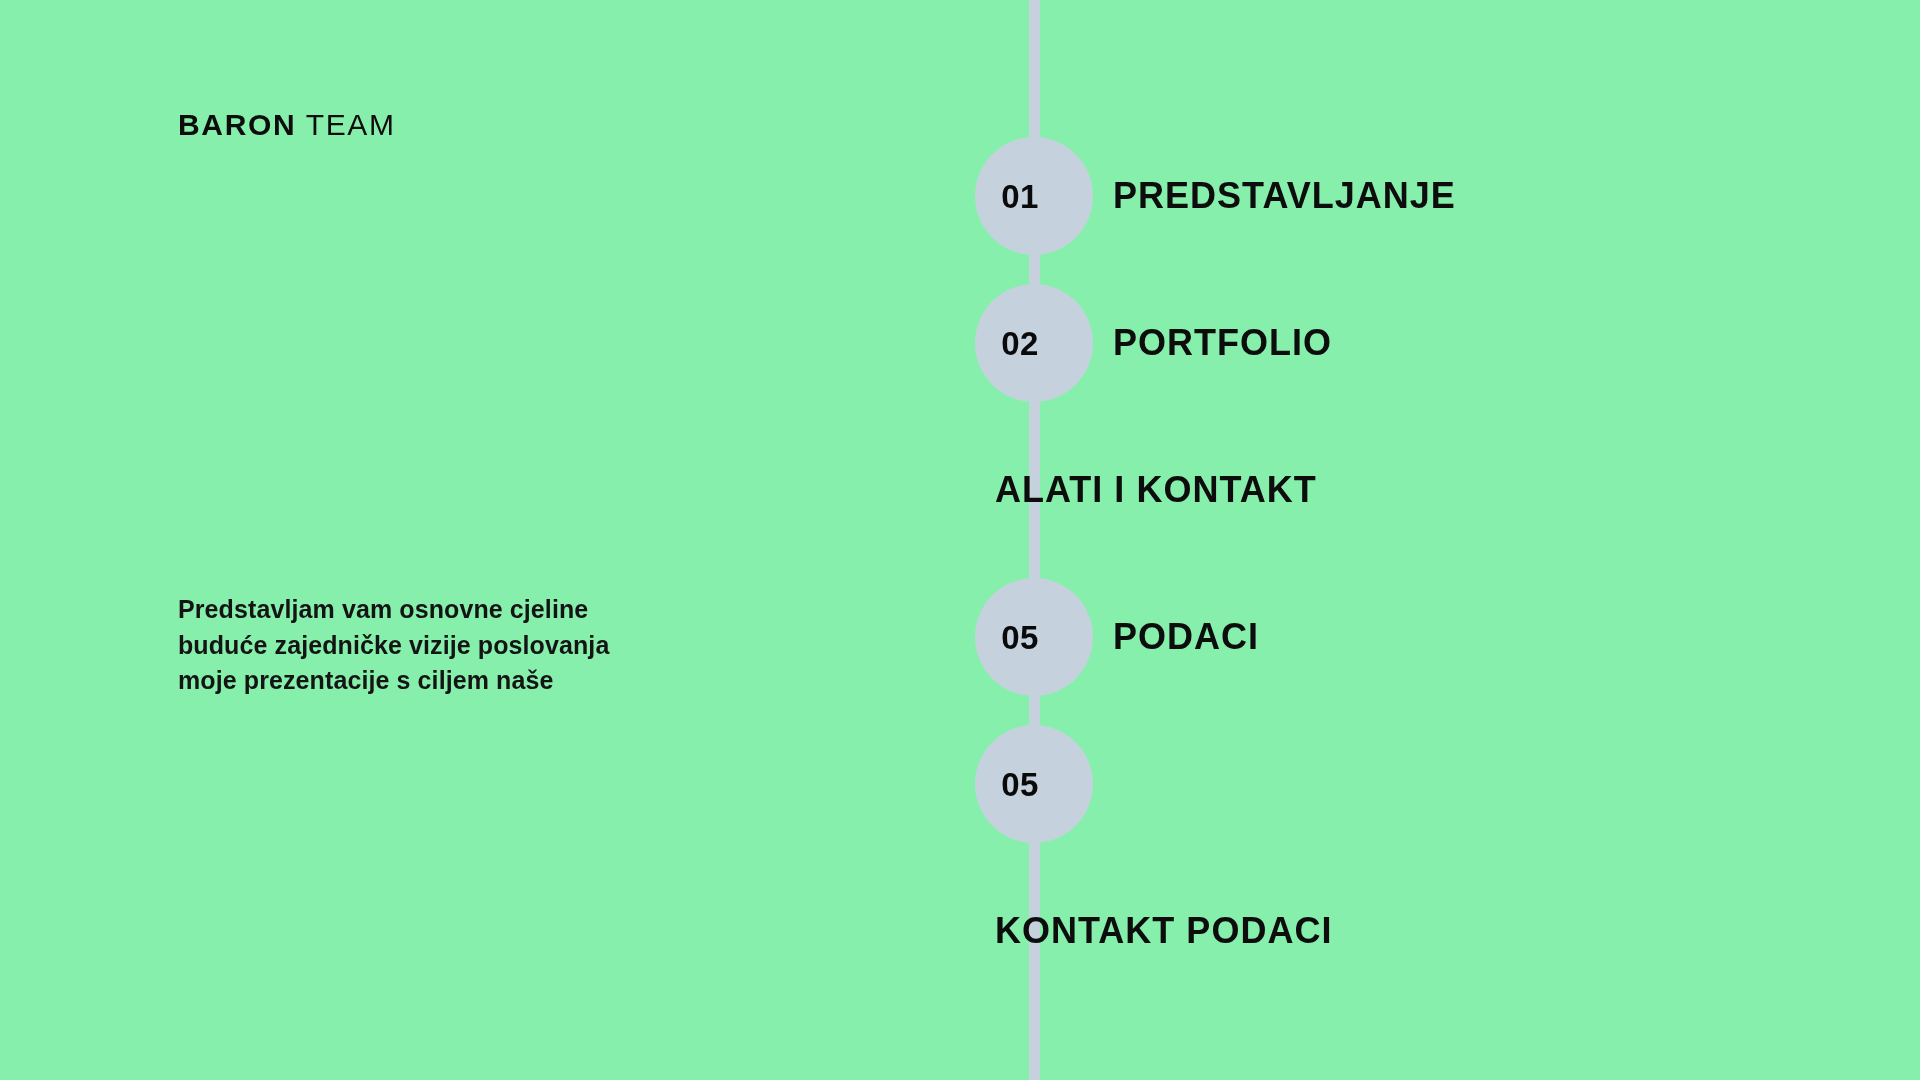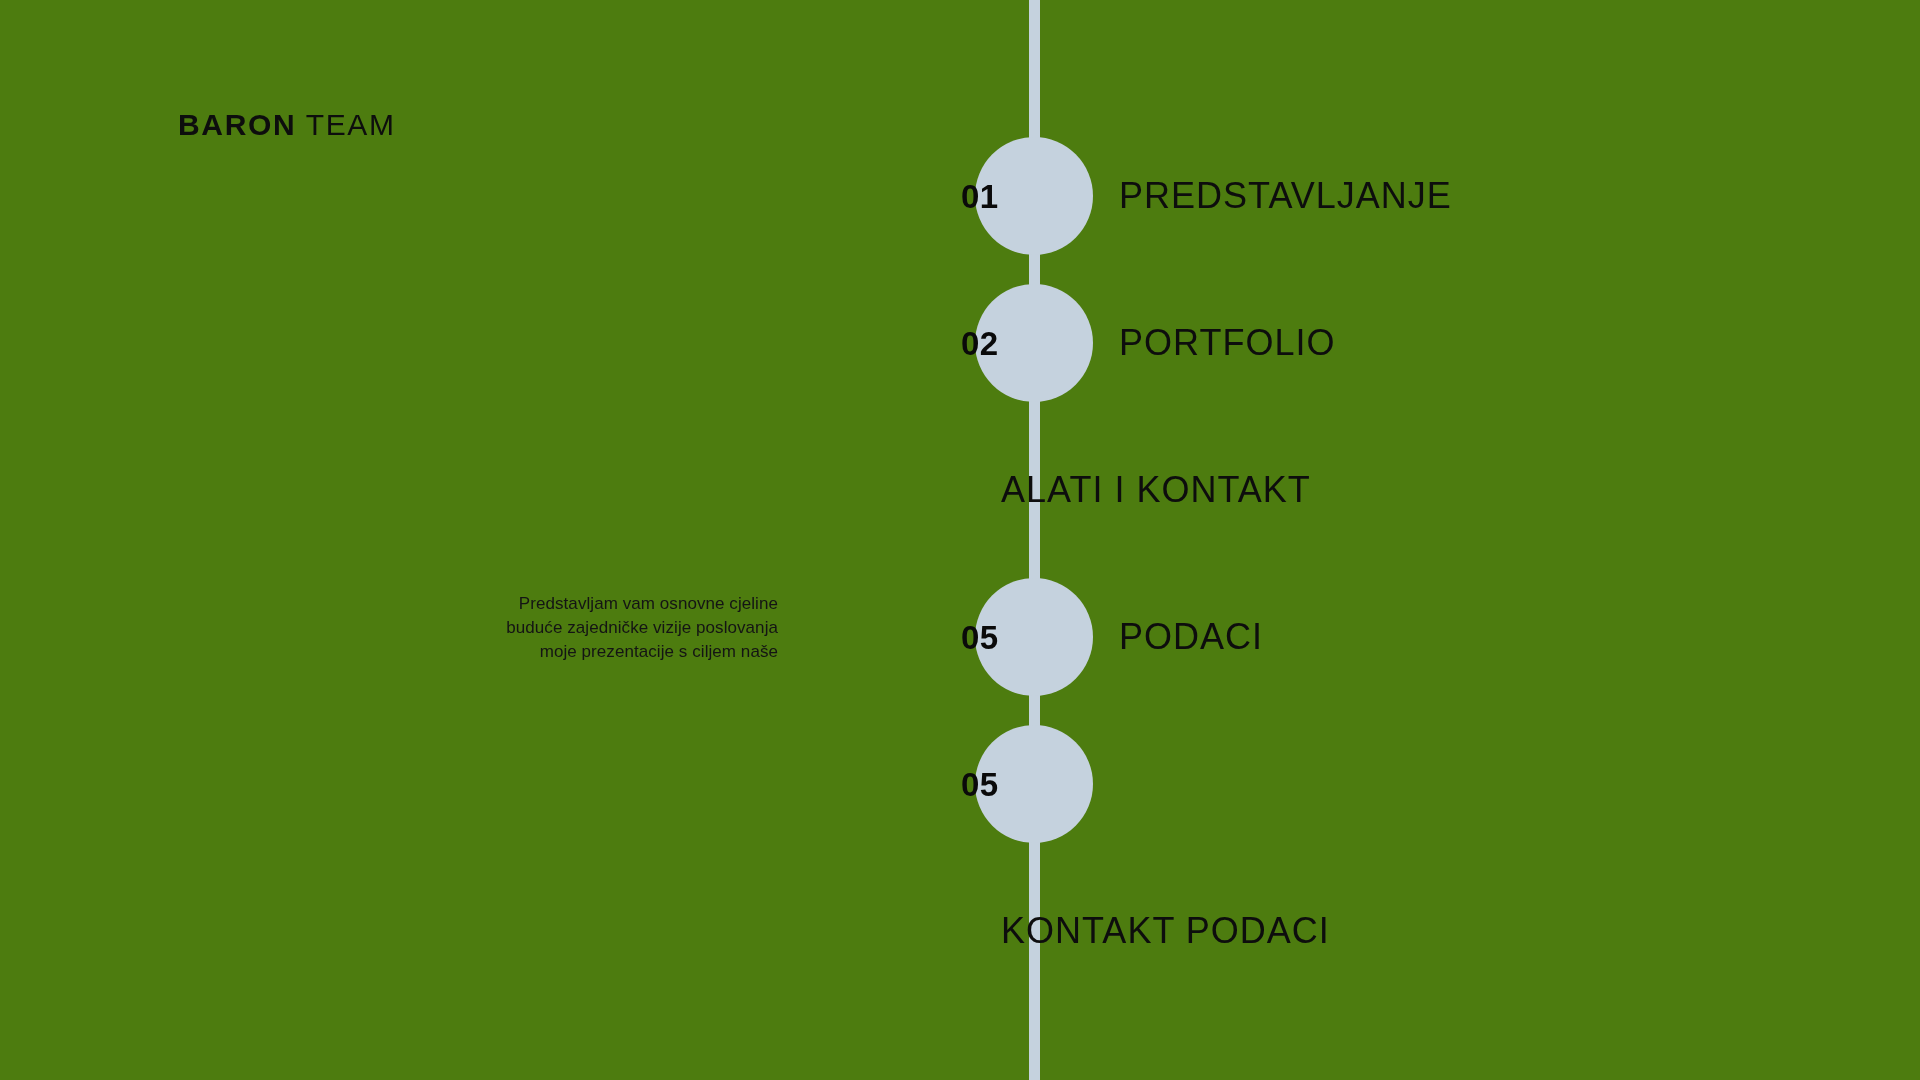--- a/index.html
+++ b/index.html
@@ -14,21 +14,21 @@
   body {
     background: #ffffff;
     font-family: "Liberation Sans", sans-serif;
     -webkit-font-smoothing: antialiased;
   }
 
   .slide {
     position: relative;
     width: 1920px;
     height: 1080px;
-    background: #4d7c0f;
+    background: #86efac;
     overflow: hidden;
   }
 
   
   .left-col {
     position: absolute;
     left: 178px;
     top: 0;
     width: 740px;
     height: 1080px;
@@ -61,26 +61,25 @@
     color: #0a0a0a;
     line-height: 1;
     white-space: nowrap;
   }
 
   .intro-paragraph {
     position: absolute;
     top: 592px;
     left: 0;
     width: 600px;
-    font-size: 17px;
-    font-weight: 400;
+    font-size: 25px;
+    font-weight: 700;
     line-height: 1.42;
     color: #141414;
     letter-spacing: 0.004em;
-    text-align: right;
   }
   .intro-paragraph .para-line {
     display: block;
     white-space: nowrap;
   }
 
   
   .timeline {
     position: absolute;
     left: 975px;
@@ -117,35 +116,36 @@
 
   .item-badge {
     position: relative;
     flex: 0 0 auto;
     width: 118px;
     height: 118px;
     border-radius: 50%;
     background: #c5d2de;
     display: flex;
     align-items: center;
+    justify-content: center;
   }
 
   .item-number {
     font-size: 33px;
     font-weight: 800;
     color: #0a0a0a;
     letter-spacing: 0.01em;
     line-height: 1;
     transform: translateX(-14px);
   }
 
   .item-label {
-    margin-left: 26px;
+    margin-left: 20px;
     font-size: 36px;
-    font-weight: 400;
+    font-weight: 700;
     color: #0d0d0d;
     letter-spacing: 0.028em;
     line-height: 1;
     white-space: nowrap;
   }
 </style>
 </head>
 <body>
 
 <div class="slide">

